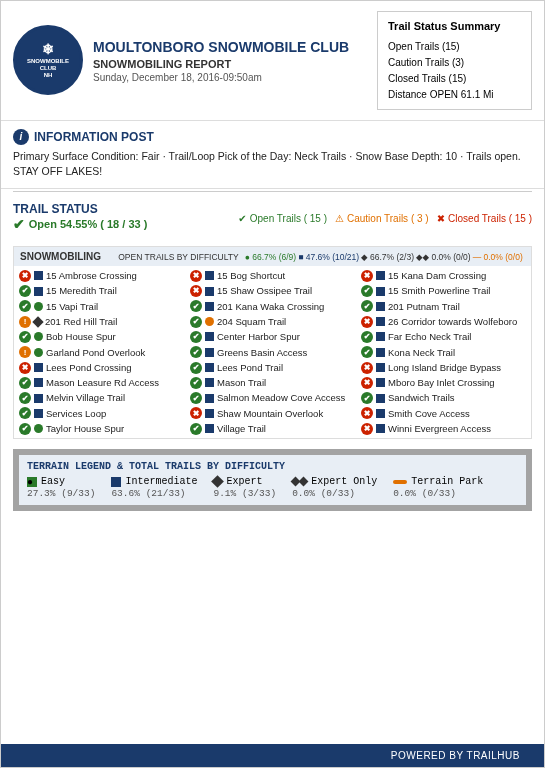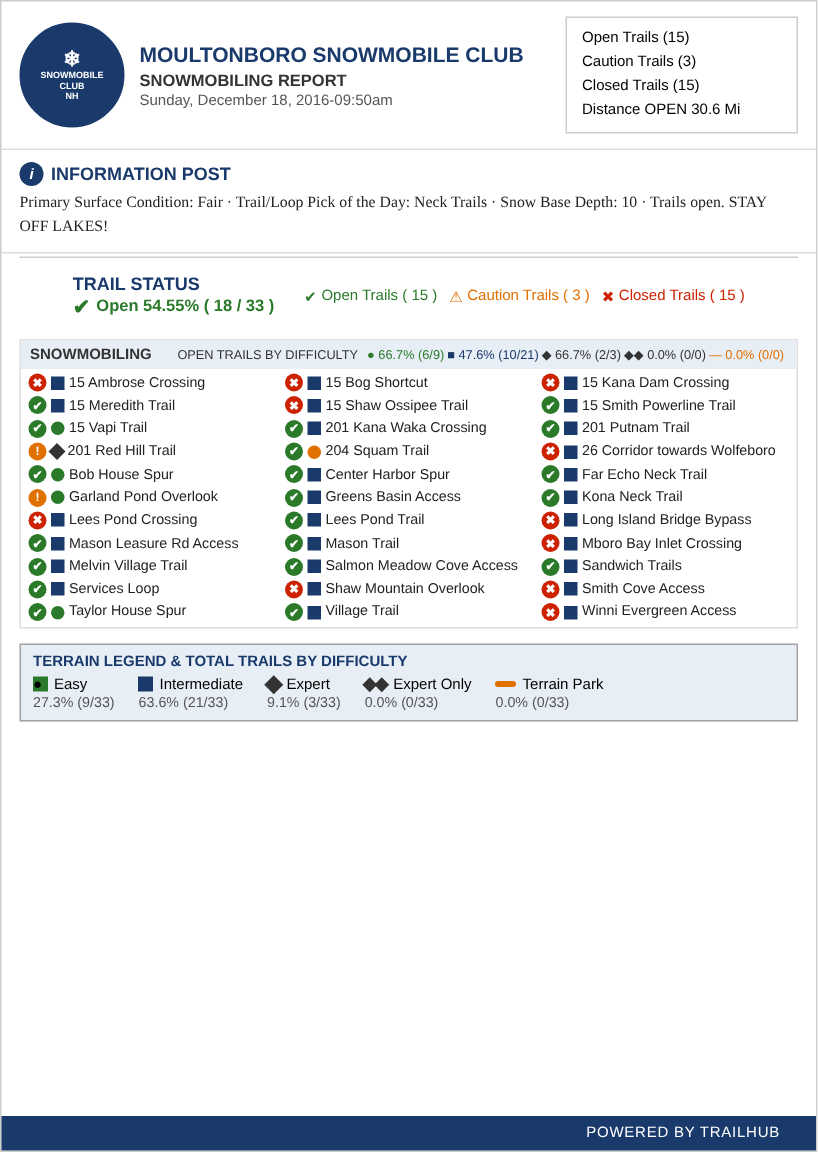--- a/index.html
+++ b/index.html
@@ -103,30 +103,29 @@
       border-radius: 50%;
       display: flex; align-items: center; justify-content: center;
       font-style: italic;
       font-size: 10px;
       font-weight: bold;
     }
     .info-text {
       font-size: 10.5px;
       line-height: 1.5;
       color: #222;
-      font-family: Liberation Serif, serif;
     }
     
     .trail-status-section {
       padding: 8px 12px 4px;
     }
     .trail-status-header {
       display: flex;
       align-items: center;
-      justify-content: center;
+      justify-content: space-between;
       flex-wrap: wrap;
       gap: 20px;
       margin-bottom: 4px;
     }
     .trail-status-title {
       color: #1a3a6b;
       font-weight: bold;
       font-size: 12px;
       text-transform: uppercase;
     }
@@ -221,22 +220,23 @@
     .status-open { background: #2a7a2a; color: #fff; }
     .status-closed { background: #cc2200; color: #fff; }
     .status-caution { background: #e07000; color: #fff; }
     .diff-sq-easy { background: #2a7a2a; border-radius: 50%; width: 9px; height: 9px; }
     .diff-sq-inter { background: #1a3a6b; width: 9px; height: 9px; }
     .trail-name { font-size: 9.5px; color: #222; }
     
     .legend-section {
       margin: 6px 12px 4px;
       background: #e8eef5;
-      border: 1px solid #a3a3a3;
+      border: 6px solid #a3a3a3;
       padding: 6px 8px;
+      font-family: Liberation Mono, monospace;
     }
     .legend-title {
       font-weight: bold;
       font-size: 10px;
       color: #1a3a6b;
       text-transform: uppercase;
       margin-bottom: 4px;
     }
     .legend-items {
       display: flex;
@@ -281,24 +281,25 @@
         <div>CLUB</div>
         <div>NH</div>
       </div>
     </div>
     <div class="header-text">
       <h1>MOULTONBORO SNOWMOBILE CLUB</h1>
       <h2>SNOWMOBILING REPORT</h2>
       <div class="date">Sunday, December 18, 2016-09:50am</div>
     </div>
     <div class="trail-summary-box">
+      <div class="title">Trail Status Summary</div>
       <div>Open Trails (15)</div>
       <div>Caution Trails (3)</div>
       <div>Closed Trails (15)</div>
-      <div>Distance OPEN 30.6 Mi</div>
+      <div>Distance OPEN 61.1 Mi</div>
     </div>
   </div>
 
   <div class="info-section">
     <div class="info-title">
       <div class="info-icon">i</div>
       <span>INFORMATION POST</span>
     </div>
     <div class="info-text">Primary Surface Condition: Fair · Trail/Loop Pick of the Day: Neck Trails · Snow Base Depth: 10 · Trails open. STAY OFF LAKES!</div>
   </div>

